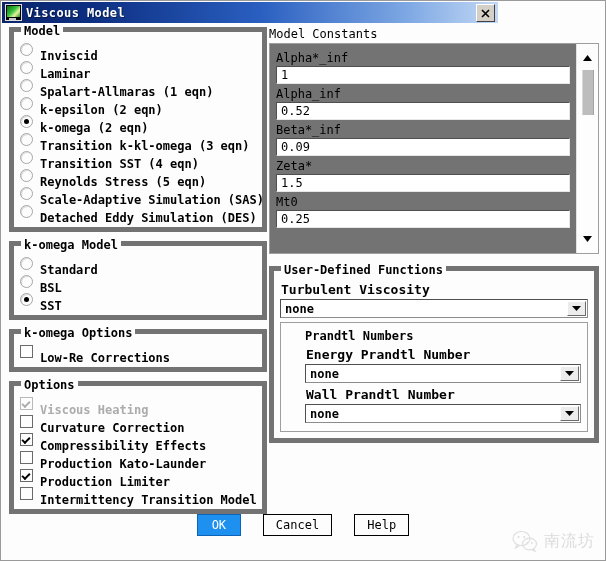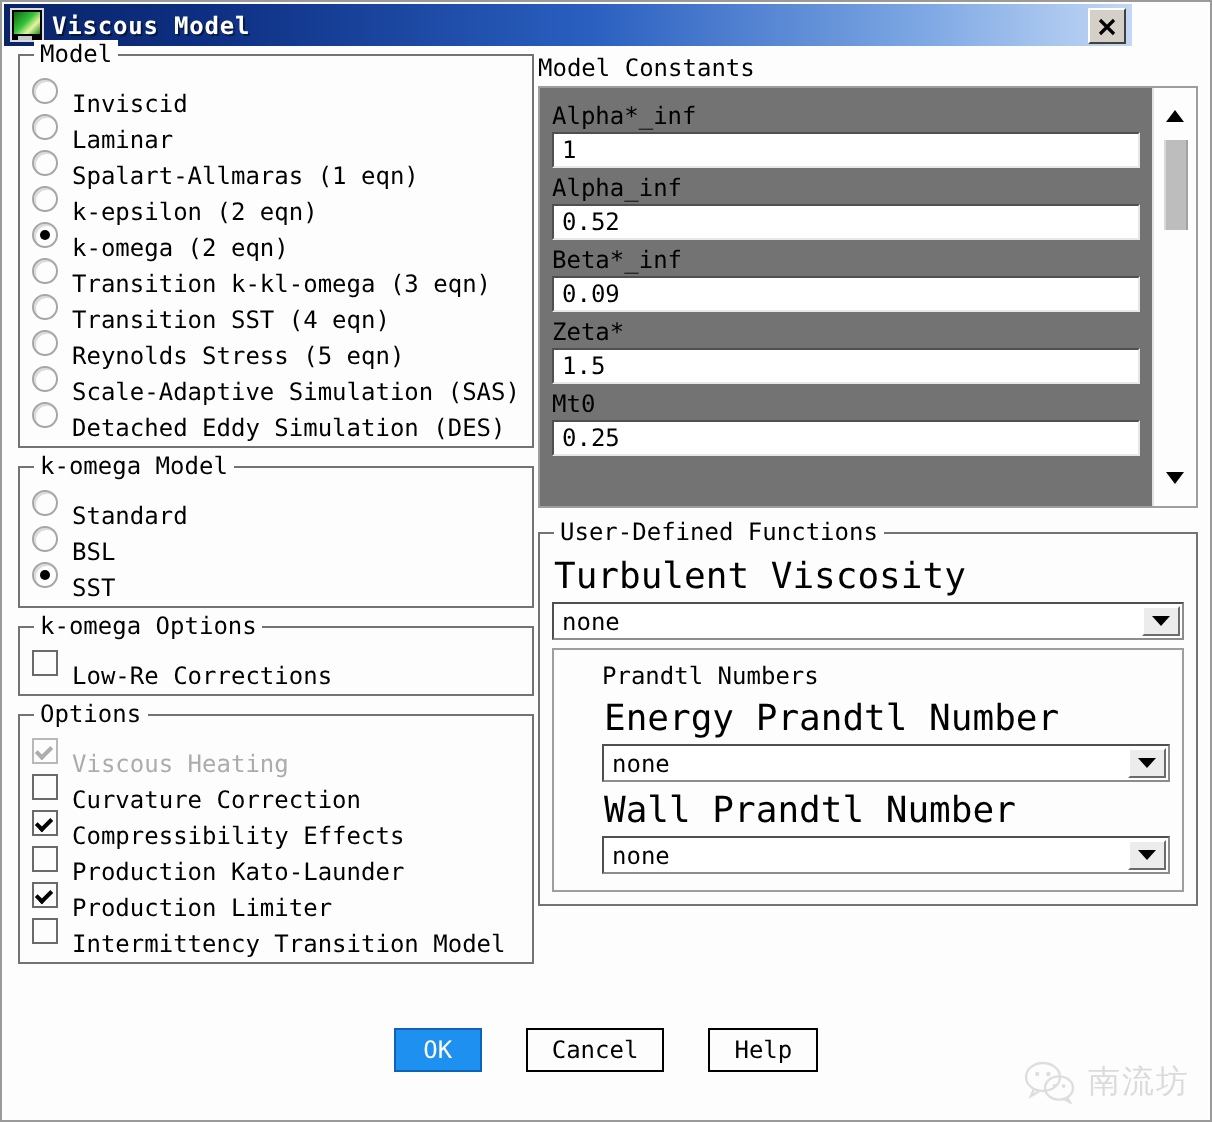--- a/index.html
+++ b/index.html
@@ -11,21 +11,21 @@
     -webkit-font-smoothing:none;
   }
   #dialog{
     position:absolute;left:0;top:0;width:606px;height:561px;
     background:#fdfdfd;
     border:1px solid #9a9a9a;
     box-sizing:border-box;
   }
   
   #titlebar{
-    position:absolute;left:1px;top:1px;width:564px;height:21px;
+    position:absolute;left:1px;top:1px;width:496px;height:21px;
     background:linear-gradient(to right,#0a246a 0%,#0d2f82 18%,#2a5fc0 52%,#7fa9e4 82%,#c3d8f5 100%);
     display:flex;align-items:center;
   }
   #title-icon{
     width:15px;height:15px;margin-left:3px;margin-right:4px;
     background:#000;border:1px solid #dcdcdc;
     position:relative;flex:0 0 auto;
   }
   #title-icon .scr{
     position:absolute;left:1px;top:1px;right:1px;bottom:3px;
@@ -47,25 +47,26 @@
     border-right:1px solid #404040;border-bottom:1px solid #404040;
     display:flex;align-items:center;justify-content:center;
     cursor:default;
   }
   #close-btn svg{display:block;}
   
   #left-pane{position:absolute;left:8px;top:26px;width:258px;}
   #right-pane{position:absolute;left:268px;top:26px;width:330px;}
 
   .groupbox{
-    border:1px solid #737373;
+    border:5px solid #737373;
     margin-bottom:9px;
     padding:6px 6px 6px 6px;
     position:relative;
     background:transparent;
+    font-weight:bold;
   }
   .groupbox > .gb-title{
     position:absolute;top:-8px;left:7px;
     background:#fdfdfd;padding:0 3px;
     font-size:12px;color:#000;white-space:nowrap;
     font-family:"DejaVu Sans Mono","Liberation Mono",monospace;
   }
   .gb-body{padding-top:3px;}
 
   
@@ -130,21 +131,21 @@
   }
   .sb-arrow.up{top:6px;}
   .sb-arrow.down{bottom:6px;}
   #sb-thumb{
     position:absolute;left:5px;top:26px;width:12px;height:45px;
     background:#bdbdbd;
     box-shadow:inset 1px 0 0 #d8d8d8, inset -1px 0 0 #a2a2a2;
   }
 
   
-  .field-label{font-size:18px;margin:2px 0 2px 1px;}
+  .field-label{font-size:13px;margin:2px 0 2px 1px;}
   .dropdown{
     height:19px;background:#fff;position:relative;
     border-top:1px solid #4f4f4f;border-left:1px solid #4f4f4f;
     border-right:1px solid #8c8c8c;border-bottom:1px solid #8c8c8c;
     display:flex;align-items:center;box-sizing:border-box;
     margin-bottom:4px;cursor:default;
   }
   .dropdown .dd-val{padding-left:4px;font-size:12px;}
   .dd-btn{
     position:absolute;right:1px;top:1px;bottom:1px;width:17px;

